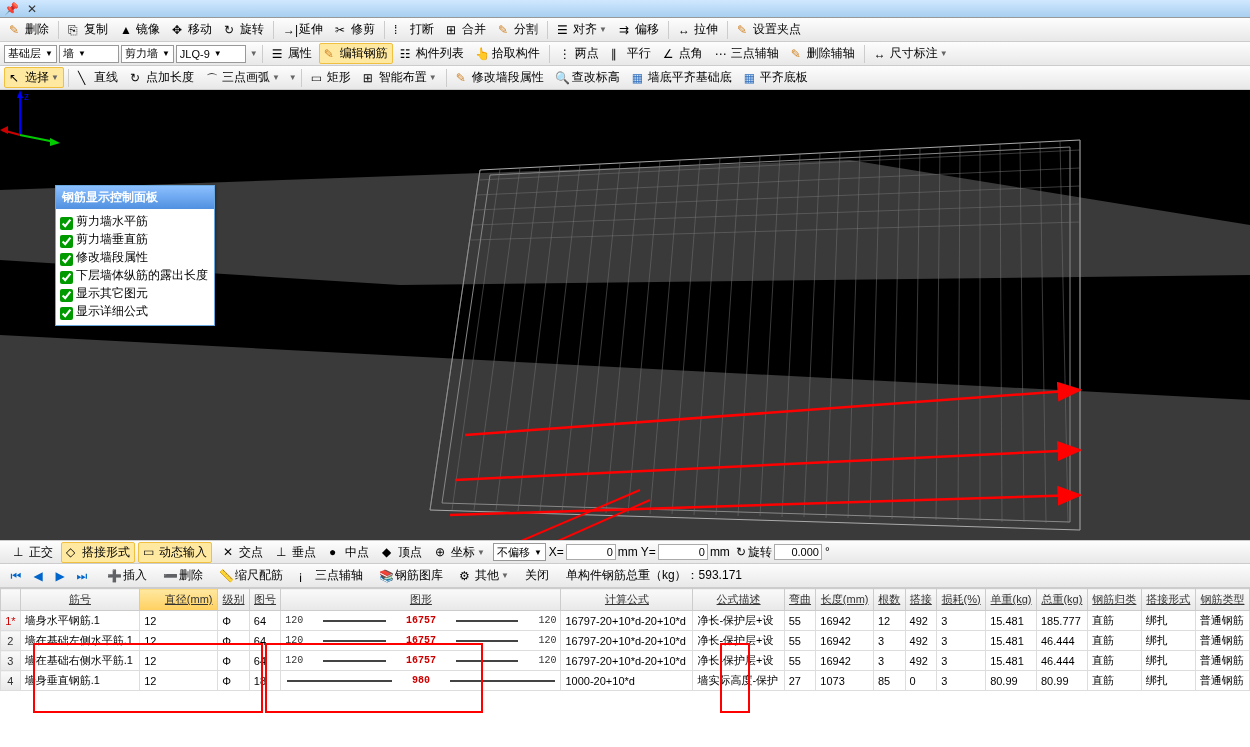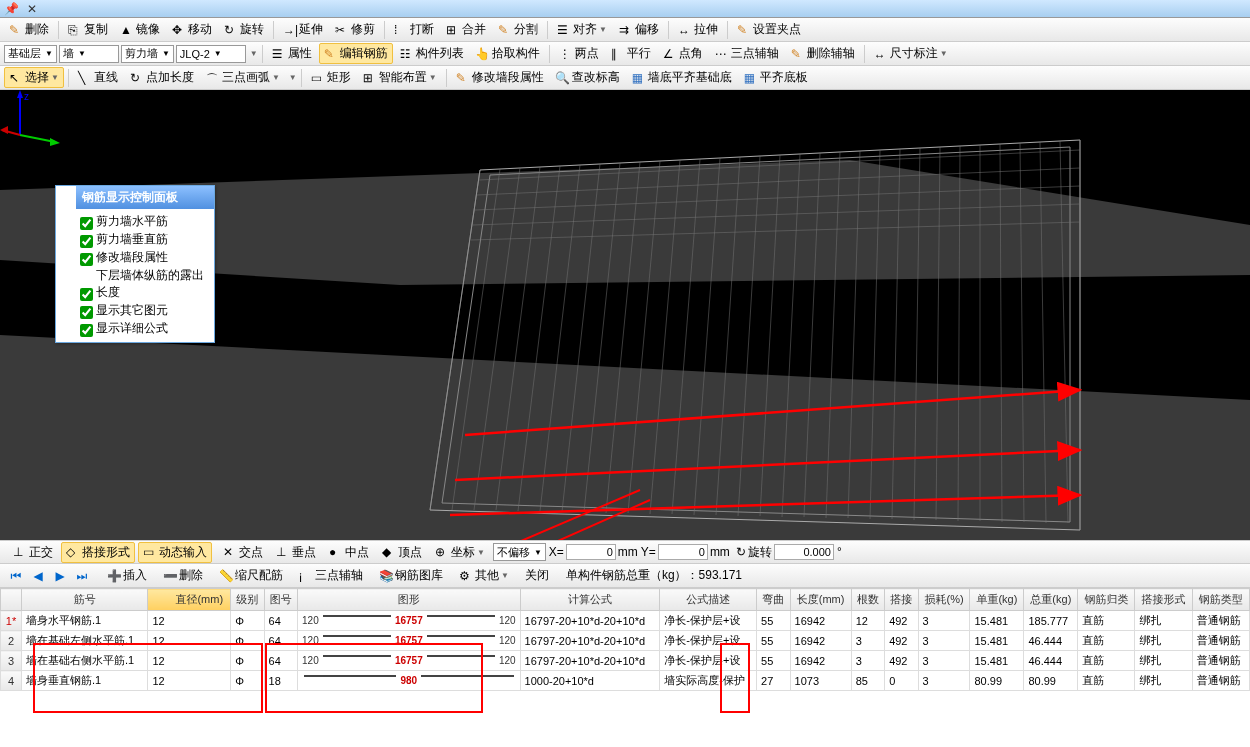--- a/index.html
+++ b/index.html
@@ -14,43 +14,43 @@
 .tool-btn { display: flex; align-items: center; padding: 1px 4px; cursor: pointer; border: 1px solid transparent; border-radius: 2px; white-space: nowrap; }
 .tool-btn.active { background: #ffe8a0; border: 1px solid #f0c040; }
 .tool-btn .icon { width: 14px; height: 14px; margin-right: 2px; display: inline-block; }
 .dropdown-arrow { font-size: 8px; margin-left: 2px; color: #666; }
 .combo { background: #fff; border: 1px solid #999; padding: 1px 3px; height: 18px; display: flex; align-items: center; font-size: 11px; }
 .combo .arrow { margin-left: 4px; font-size: 8px; }
 
 .viewport { position: relative; width: 100%; height: 450px; background: #000; overflow: hidden; }
 .viewport svg { position: absolute; top: 0; left: 0; }
 
-.panel { position: absolute; top: 95px; left: 55px; width: 160px; background: #fff; border: 1px solid #6ba8e0; box-shadow: 1px 1px 3px rgba(0,0,0,0.3); padding-left: 20px; }
+.panel { position: absolute; top: 95px; left: 55px; width: 160px; background: #fff; border: 1px solid #6ba8e0; box-shadow: 1px 1px 3px rgba(0,0,0,0.3); }
 .panel-header { background: linear-gradient(#8cc0ff, #5090e0); color: #fff; padding: 3px 6px; font-size: 12px; font-weight: bold; }
 .panel-body { padding: 4px; background: #fff; }
 .panel-body label { display: flex; align-items: flex-end; font-size: 12px; margin-bottom: 1px; color: #000; }
 .panel-body input[type=checkbox] { margin-right: 3px; accent-color: #090; }
 
 .axis-gizmo { position: absolute; bottom: 10px; left: 55px; }
 
 .status-toolbar { background: linear-gradient(#fdfdfd, #e8e8e8); height: 24px; display: flex; align-items: center; padding: 0 8px; border-top: 1px solid #ccc; border-bottom: 1px solid #ccc; gap: 3px; }
 .status-toolbar .field { display: flex; align-items: center; gap: 2px; }
 .status-toolbar input[type=text] { width: 50px; height: 16px; border: 1px solid #aaa; font-size: 11px; text-align: right; padding-right: 2px; }
 
 .action-toolbar { background: linear-gradient(#fdfdfd, #e8e8e8); height: 24px; display: flex; align-items: center; padding: 0 8px; border-bottom: 1px solid #ccc; gap: 6px; }
 .nav-btn { width: 16px; height: 16px; display: inline-flex; align-items: center; justify-content: center; cursor: pointer; color: #0066cc; }
 
 .table-container { width: 100%; overflow: auto; background: #fff; height: 165px; }
 table { border-collapse: collapse; width: 100%; font-size: 11px; }
-th { background: linear-gradient(#fafafa, #e8e8e8); border: 1px solid #ccc; padding: 3px 4px; font-weight: normal; color: #333; white-space: nowrap; }
+th { background: linear-gradient(#fafafa, #e8e8e8); border: 1px solid #ccc; padding: 3px 4px; font-weight: normal; color: #333; white-space: nowrap; text-decoration: underline; }
 th.highlight { background: linear-gradient(#ffe8a0, #ffd060); padding-left: 24px; }
 td { border: 1px solid #ddd; padding: 2px 4px; background: #fff; vertical-align: middle; }
 td.rownum { background: linear-gradient(#fafafa, #e8e8e8); text-align: center; color: #333; }
 td.rownum.sel { color: #c00; }
-.shape-cell { display: flex; justify-content: center; gap: 2px; }
+.shape-cell { display: flex; align-items: center; justify-content: center; gap: 18px; font-family: Liberation Mono, monospace; }
 .shape-cell .bar { height: 2px; background: #444; flex: 1; margin: 0 2px; }
 .shape-cell .num { color: #333; font-size: 10px; }
 .shape-cell .num.mid { color: #c00; font-weight: bold; }
 .shape-cell .num.red { color: #c00; font-weight: bold; }
 
 .red-box { position: absolute; border: 2px solid #f00; pointer-events: none; }
 
 
 .ic-pencil { color: #d08020; }
 .ic-blue { color: #3070c0; }
@@ -136,21 +136,21 @@
     </div>
   <div class="combo" style="width:60px;">
       <span>墙</span>
       <span class="arrow">▼</span>
     </div>
   <div class="combo">
       <span>剪力墙</span>
       <span class="arrow">▼</span>
     </div>
   <div class="combo" style="width:70px;">
-      <span>JLQ-2</span>
+      <span>JLQ-9</span>
       <span class="arrow">▼</span>
     </div>
   <span class="dropdown-arrow">▼</span>
   <div class="sep"></div>
   <div class="tool-btn">
       <span class="icon">☰</span>
       <span>属性</span>
     </div>
   <div class="tool-btn active">
       <span class="icon ic-pencil">✎</span>
@@ -394,21 +394,21 @@
     </div>
   <div class="field">
       <span>Y=</span>
       <input type="text" value="0" style="">
       <span>mm</span>
     </div>
   <div class="sep"></div>
   <div class="field">
       <span class="icon">↻</span>
       <span>旋转</span>
-      <input type="text" style="width: 60px;" value="0.000">
+      <input type="text" style="width: 48px;" value="0.000">
     </div>
   <span>°</span>
 </div>
 
 <div class="action-toolbar">
   <span class="nav-btn">⏮</span>
   <span class="nav-btn">◀</span>
   <span class="nav-btn">▶</span>
   <span class="nav-btn">⏭</span>
   <div class="sep"></div>

